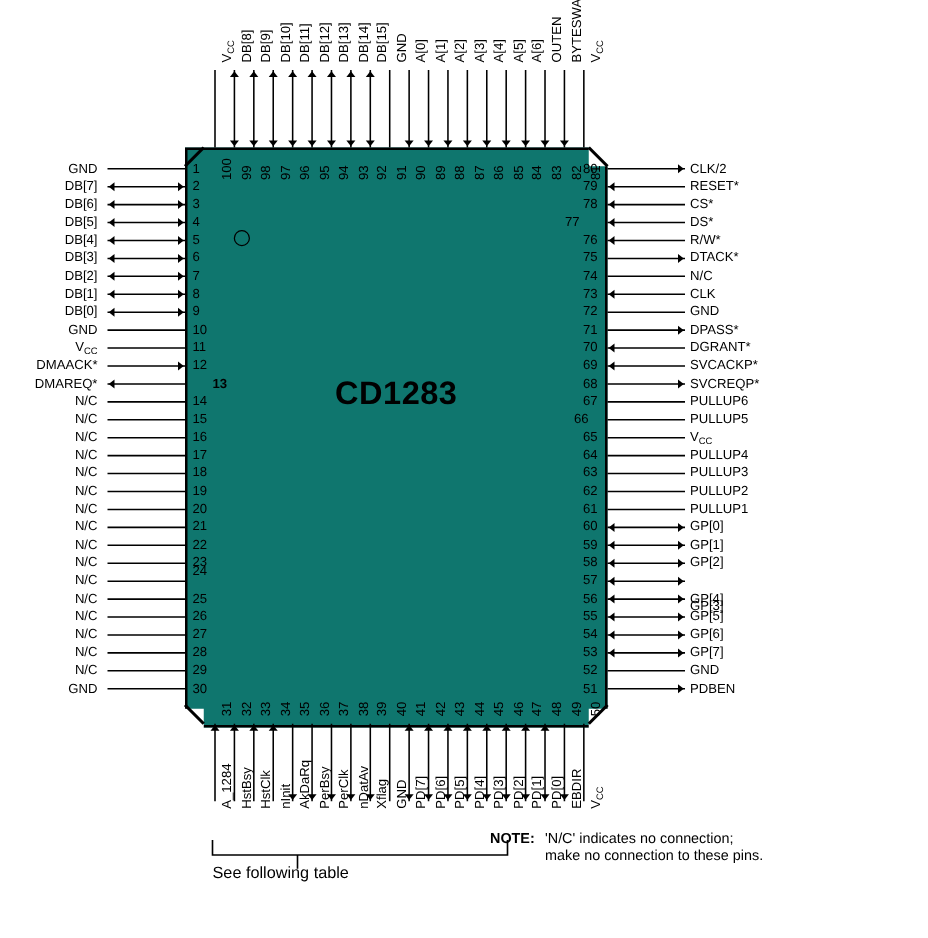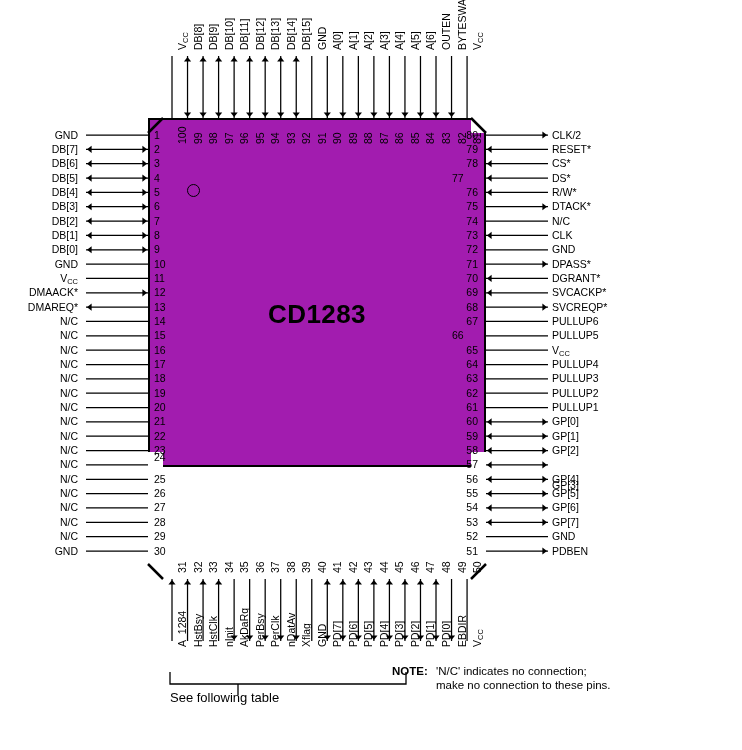--- a/index.html
+++ b/index.html
@@ -11,23 +11,23 @@
     position:relative;
     overflow:hidden;
     -webkit-font-smoothing:antialiased;
   }
   #stage{position:absolute;left:0;top:0;width:742px;height:750px;}
 
   
   #chip-body{
     position:absolute;
     left:148px;top:118px;
-    width:338px;height:349px;
+    width:338px;height:464px;
     border:2.5px solid #000;
-    background:#a21caf;
+    background:#0f766e;
     box-sizing:border-box;
   }
   #chamfer-cover-tr{position:absolute;right:-3px;top:-3px;width:16px;height:16px;background:#fff;}
   #chamfer-cover-bl{position:absolute;left:-3px;bottom:-3px;width:16px;height:16px;background:#fff;}
   #chamfer-cover-br{position:absolute;right:-3px;bottom:-3px;width:16px;height:16px;background:#fff;}
 
   #pin1-dot{
     position:absolute;left:37px;top:64px;
     width:13px;height:13px;border:1.6px solid #000;border-radius:50%;
     box-sizing:border-box;
@@ -314,21 +314,21 @@
       <div class="pnum" style="left: 154px; top: 229.915px;">8</div>
       <div class="plabel" style="top: 229.915px; left: 0px; width: 78px; text-align: right;">DB[1]</div>
       <div class="pnum" style="left: 154px; top: 244.26px;">9</div>
       <div class="plabel" style="top: 244.26px; left: 0px; width: 78px; text-align: right;">DB[0]</div>
       <div class="pnum" style="left: 154px; top: 258.605px;">10</div>
       <div class="plabel" style="top: 258.605px; left: 0px; width: 78px; text-align: right;">GND</div>
       <div class="pnum" style="left: 154px; top: 272.95px;">11</div>
       <div class="plabel" style="top: 272.95px; left: 0px; width: 78px; text-align: right;">V<sub>CC</sub></div>
       <div class="pnum" style="left: 154px; top: 287.295px;">12</div>
       <div class="plabel" style="top: 287.295px; left: 0px; width: 78px; text-align: right;">DMAACK*</div>
-      <div class="pnum" style="left: 154px; top: 301.64px;">13</div>
+      <div class="pnum" style="left: 170px; top: 301.64px; font-weight: bold;">13</div>
       <div class="plabel" style="top: 301.64px; left: 0px; width: 78px; text-align: right;">DMAREQ*</div>
       <div class="pnum" style="left: 154px; top: 315.985px;">14</div>
       <div class="plabel" style="top: 315.985px; left: 0px; width: 78px; text-align: right;">N/C</div>
       <div class="pnum" style="left: 154px; top: 330.33px;">15</div>
       <div class="plabel" style="top: 330.33px; left: 0px; width: 78px; text-align: right;">N/C</div>
       <div class="pnum" style="left: 154px; top: 344.675px;">16</div>
       <div class="plabel" style="top: 344.675px; left: 0px; width: 78px; text-align: right;">N/C</div>
       <div class="pnum" style="left: 154px; top: 359.02px;">17</div>
       <div class="plabel" style="top: 359.02px; left: 0px; width: 78px; text-align: right;">N/C</div>
       <div class="pnum" style="left: 154px; top: 373.365px;">18</div>
@@ -382,21 +382,21 @@
       <div class="pnum" style="top: 402.055px; left: 452px; width: 26px; text-align: right;">61</div>
       <div class="plabel" style="top: 402.055px; left: 552px;">PULLUP1</div>
       <div class="pnum" style="top: 387.71px; left: 452px; width: 26px; text-align: right;">62</div>
       <div class="plabel" style="top: 387.71px; left: 552px;">PULLUP2</div>
       <div class="pnum" style="top: 373.365px; left: 452px; width: 26px; text-align: right;">63</div>
       <div class="plabel" style="top: 373.365px; left: 552px;">PULLUP3</div>
       <div class="pnum" style="top: 359.02px; left: 452px; width: 26px; text-align: right;">64</div>
       <div class="plabel" style="top: 359.02px; left: 552px;">PULLUP4</div>
       <div class="pnum" style="top: 344.675px; left: 452px; width: 26px; text-align: right;">65</div>
       <div class="plabel" style="top: 344.675px; left: 552px;">V<sub>CC</sub></div>
-      <div class="pnum" style="top: 330.33px; left: 452px; width: 26px; text-align: left;">66</div>
+      <div class="pnum" style="top: 330.33px; left: 452px; width: 26px; text-align: center;">66</div>
       <div class="plabel" style="top: 330.33px; left: 552px;">PULLUP5</div>
       <div class="pnum" style="top: 315.985px; left: 452px; width: 26px; text-align: right;">67</div>
       <div class="plabel" style="top: 315.985px; left: 552px;">PULLUP6</div>
       <div class="pnum" style="top: 301.64px; left: 452px; width: 26px; text-align: right;">68</div>
       <div class="plabel" style="top: 301.64px; left: 552px;">SVCREQP*</div>
       <div class="pnum" style="top: 287.295px; left: 452px; width: 26px; text-align: right;">69</div>
       <div class="plabel" style="top: 287.295px; left: 552px;">SVCACKP*</div>
       <div class="pnum" style="top: 272.95px; left: 452px; width: 26px; text-align: right;">70</div>
       <div class="plabel" style="top: 272.95px; left: 552px;">DGRANT*</div>
       <div class="pnum" style="top: 258.605px; left: 452px; width: 26px; text-align: right;">71</div>

